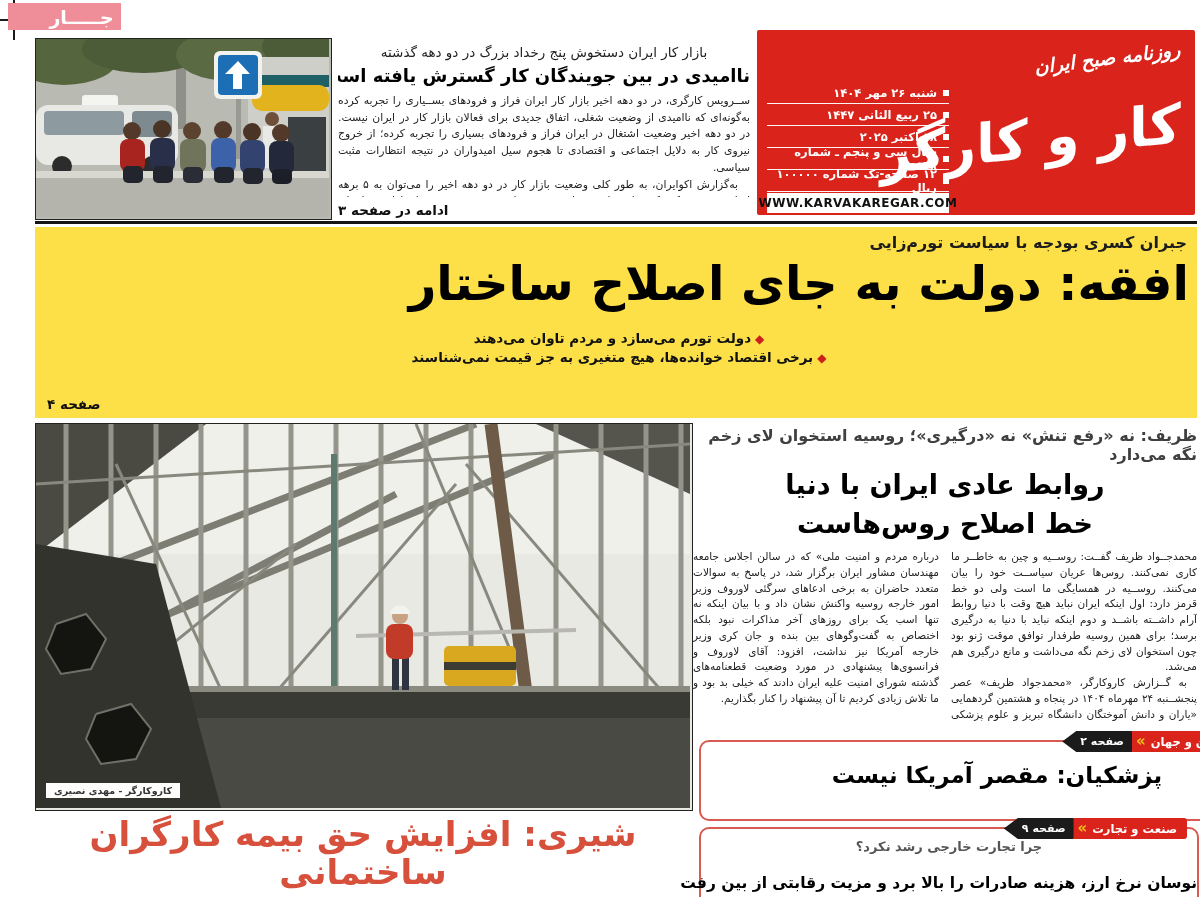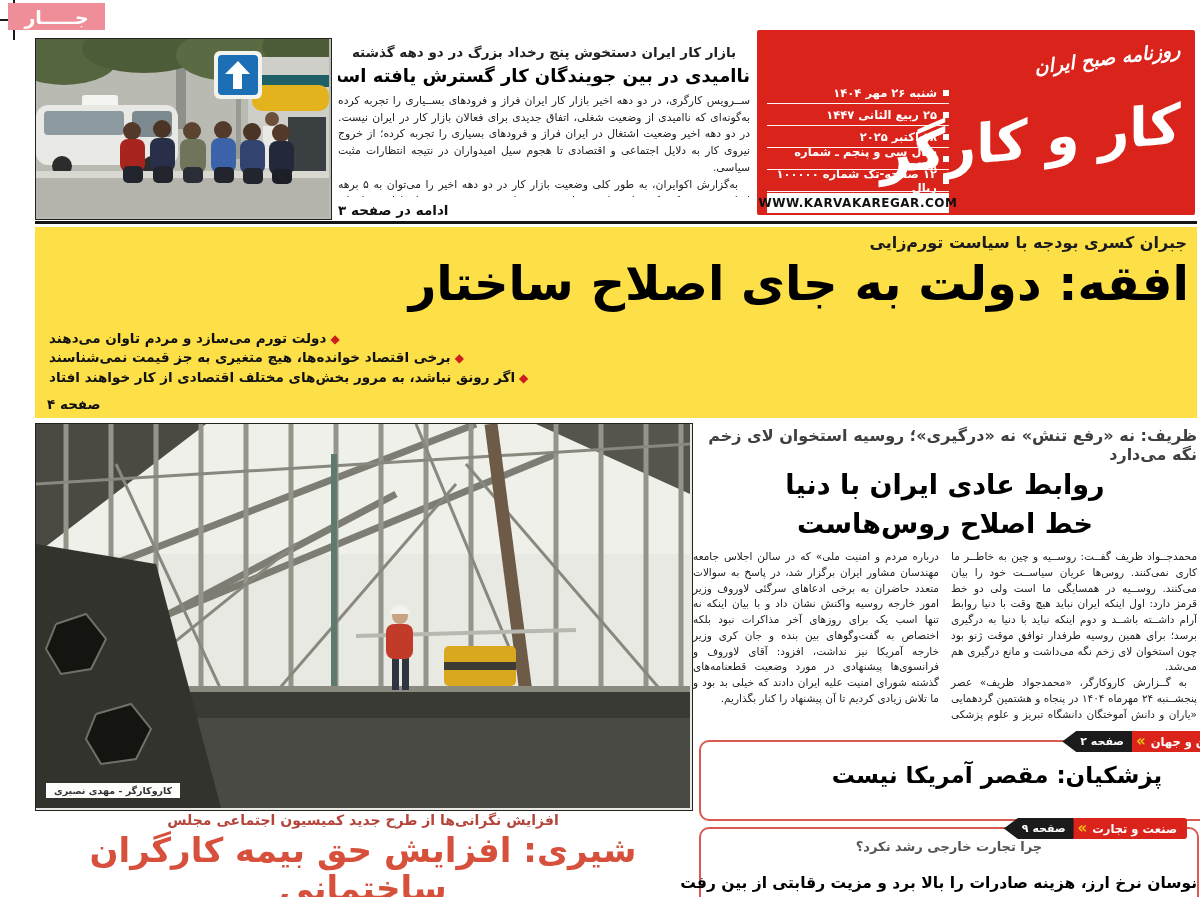--- a/index.html
+++ b/index.html
@@ -6,30 +6,30 @@
   #page{position:relative;width:1200px;height:897px;background:#ffffff;overflow:hidden;
         font-family:"DejaVu Sans",sans-serif;color:#111;}
   [dir=rtl]{unicode-bidi:embed;}
 
   
   .cross{position:absolute;background:#1a1a1a;z-index:1;}
   .cross-v{left:13px;top:0;width:2px;height:40px;}
   .cross-h{left:0;top:19px;width:33px;height:2px;}
 
   
-  .watermark{position:absolute;left:8px;top:3px;width:97px;height:27px;background:#ef8e98;
-    color:#fff;font-weight:bold;font-size:19px;display:flex;align-items:center;justify-content:center;z-index:2;}
+  .watermark{position:absolute;left:8px;top:3px;width:79px;height:27px;background:#ef8e98;
+    color:#fff;font-weight:bold;font-size:19px;display:flex;align-items:center;justify-content:center;z-index:2;padding-left:34px;}
 
   
   .top-photo{position:absolute;left:35px;top:38px;width:295px;height:180px;border:1px solid #222;background:#b9bab2;}
   .top-photo svg{display:block;}
 
   
   .top-article{position:absolute;left:338px;top:44px;width:412px;height:176px;overflow:hidden;}
-  .top-article .kicker{font-size:13.5px;font-weight:bold;text-align:center;color:#222;}
+  .top-article .kicker{font-size:13.5px;font-weight:normal;text-align:center;color:#222;}
   .top-article .headline{font-size:18px;font-weight:bold;text-align:center;margin-top:5px;white-space:nowrap;color:#000;}
   .top-article .body{direction:rtl;text-align:justify;font-size:10.8px;line-height:1.55;color:#222;
     margin-top:7px;height:104px;overflow:hidden;}
   .top-article .body p{margin:0;}
   .top-article .body p + p{text-indent:12px;}
   .top-article .cont{position:absolute;left:0;bottom:2px;font-size:13.5px;font-weight:bold;direction:rtl;}
 
   
   .masthead{position:absolute;left:757px;top:30px;width:438px;height:185px;background:#d9231b;color:#fff;border-radius:2px;}
   .masthead .tagline{position:absolute;top:8px;right:16px;font-size:19px;font-weight:bold;font-style:italic;
@@ -46,21 +46,21 @@
   
   .top-rule{position:absolute;left:35px;top:221px;width:1162px;height:3px;background:#151515;}
 
   
   .lead{position:absolute;left:35px;top:227px;width:1162px;height:191px;background:#fde047;direction:rtl;}
   .lead .kicker{font-size:16px;font-weight:bold;text-align:right;padding:6px 10px 0 0;color:#1c1c1c;}
   .lead .h1{font-size:48px;font-weight:bold;text-align:right;padding-right:8px;line-height:1.22;margin-top:2px;
     white-space:nowrap;color:#000;}
   .lead .row{display:flex;direction:rtl;align-items:flex-start;padding-right:8px;margin-top:2px;}
   .lead .h2{font-size:48px;font-weight:bold;white-space:nowrap;line-height:1.22;color:#000;flex:0 0 auto;}
-  .lead .bullets{flex:1 1 auto;margin-top:14px;padding-left:14px;text-align:left;}
+  .lead .bullets{flex:1 1 auto;margin-top:14px;padding-left:14px;text-align:center;}
   .lead .bullet{font-size:13.5px;font-weight:bold;line-height:1.45;color:#111;white-space:nowrap;}
   .lead .dia{color:#cf1e1e;font-size:12px;margin-left:4px;}
   .lead .pageref{position:absolute;left:12px;bottom:6px;font-size:13.5px;font-weight:bold;direction:rtl;}
 
   
   .cphoto{position:absolute;left:35px;top:423px;width:656px;height:386px;border:1px solid #222;background:#e7e9e2;overflow:hidden;}
   .cphoto .credit{position:absolute;left:10px;bottom:12px;background:#fdfdfb;color:#333;font-size:9.5px;font-weight:bold;
     padding:2px 8px;direction:rtl;}
   .cartl{position:absolute;left:35px;top:812px;width:656px;text-align:center;direction:rtl;}
   .cartl .kicker{font-size:14px;font-weight:bold;color:#b5453a;}
@@ -194,23 +194,20 @@
     <div class="kicker">جبران کسری بودجه با سیاست تورم‌زایی</div>
     <div class="h1">افقه: دولت به جای اصلاح ساختار</div>
     <div class="row">
       <div class="bullets">
         <div class="bullet">
           <span class="dia">◆</span><span>دولت تورم می‌سازد و مردم تاوان می‌دهند</span>
         </div>
         <div class="bullet">
           <span class="dia">◆</span><span>برخی اقتصاد خوانده‌ها، هیچ متغیری به جز قیمت نمی‌شناسند</span>
         </div>
-        <div class="bullet">
-          <span class="dia">◆</span><span>اگر رونق نباشد، به مرور بخش‌های مختلف اقتصادی از کار خواهند افتاد</span>
-        </div>
       </div>
     </div>
     <div class="pageref">صفحه ۴</div>
   </div>
 
   <div class="cphoto">
     <svg width="654" height="384" viewBox="0 0 654 384">
       <rect width="654" height="384" fill="#e7e9e2"></rect>
       <rect width="654" height="130" fill="#eef0e9"></rect>
       <polygon points="0,0 170,0 0,130" fill="#4a4a42"></polygon>
@@ -260,21 +257,20 @@
       <rect x="356" y="232" width="7" height="34" fill="#2e3440"></rect>
       <rect x="366" y="232" width="7" height="34" fill="#2e3440"></rect>
       <rect x="350" y="200" width="27" height="35" rx="8" fill="#c23b28"></rect>
       <circle cx="364" cy="192" r="8" fill="#c9a183"></circle>
       <path d="M354 190 a10 9 0 0 1 20 0 z" fill="#f2f2ee"></path>
     </svg>
     <div class="credit">کاروکارگر - مهدی نصیری</div>
   </div>
 
   <div class="cartl">
-    <div class="kicker">افزایش نگرانی‌ها از طرح جدید کمیسیون اجتماعی مجلس</div>
     <div class="headline">شیری: افزایش حق بیمه کارگران ساختمانی</div>
 
   </div>
 
   <div class="zarif">
     <div class="kicker">ظریف: نه «رفع تنش» نه «درگیری»؛ روسیه استخوان لای زخم نگه می‌دارد</div>
     <div class="headline">روابط عادی ایران با دنیا</div>
     <div class="headline">خط اصلاح روس‌هاست</div>
     <div class="zbody">
       <p>محمدجــواد ظریف گفــت: روســیه و چین به خاطــر ما کاری نمی‌کنند. روس‌ها عریان سیاســت خود را بیان می‌کنند. روســیه در همسایگی ما است ولی دو خط قرمز دارد: اول اینکه ایران نباید هیچ وقت با دنیا روابط آرام داشــته باشــد و دوم اینکه نباید با دنیا به درگیری برسد؛ برای همین روسیه طرفدار توافق موقت ژنو بود چون استخوان لای زخم نگه می‌داشت و مانع درگیری هم می‌شد.</p>

